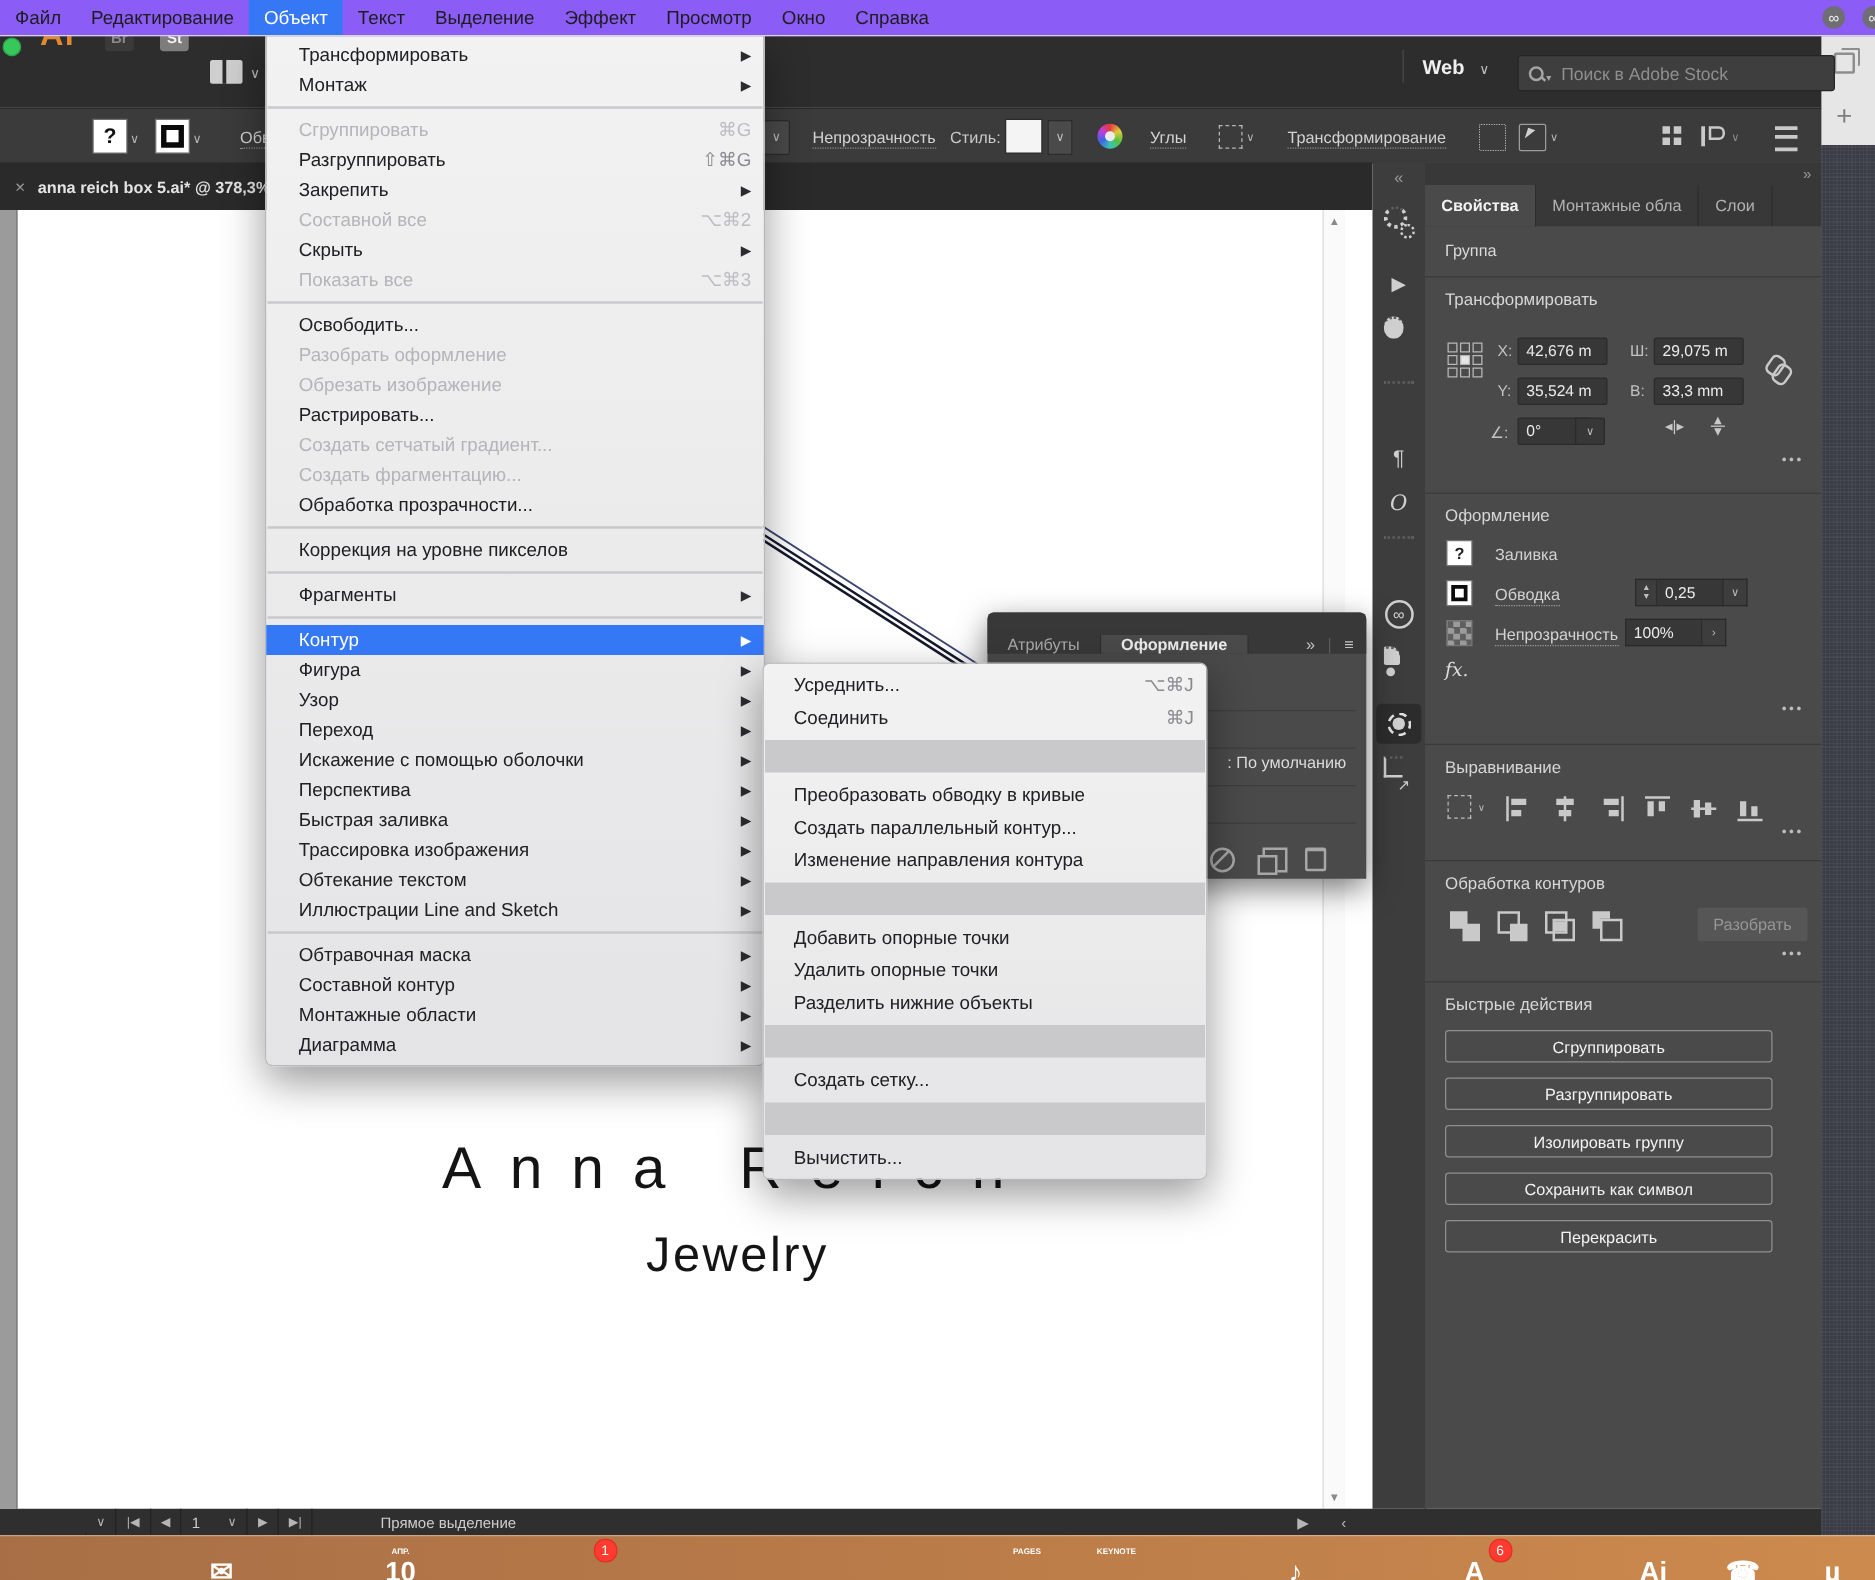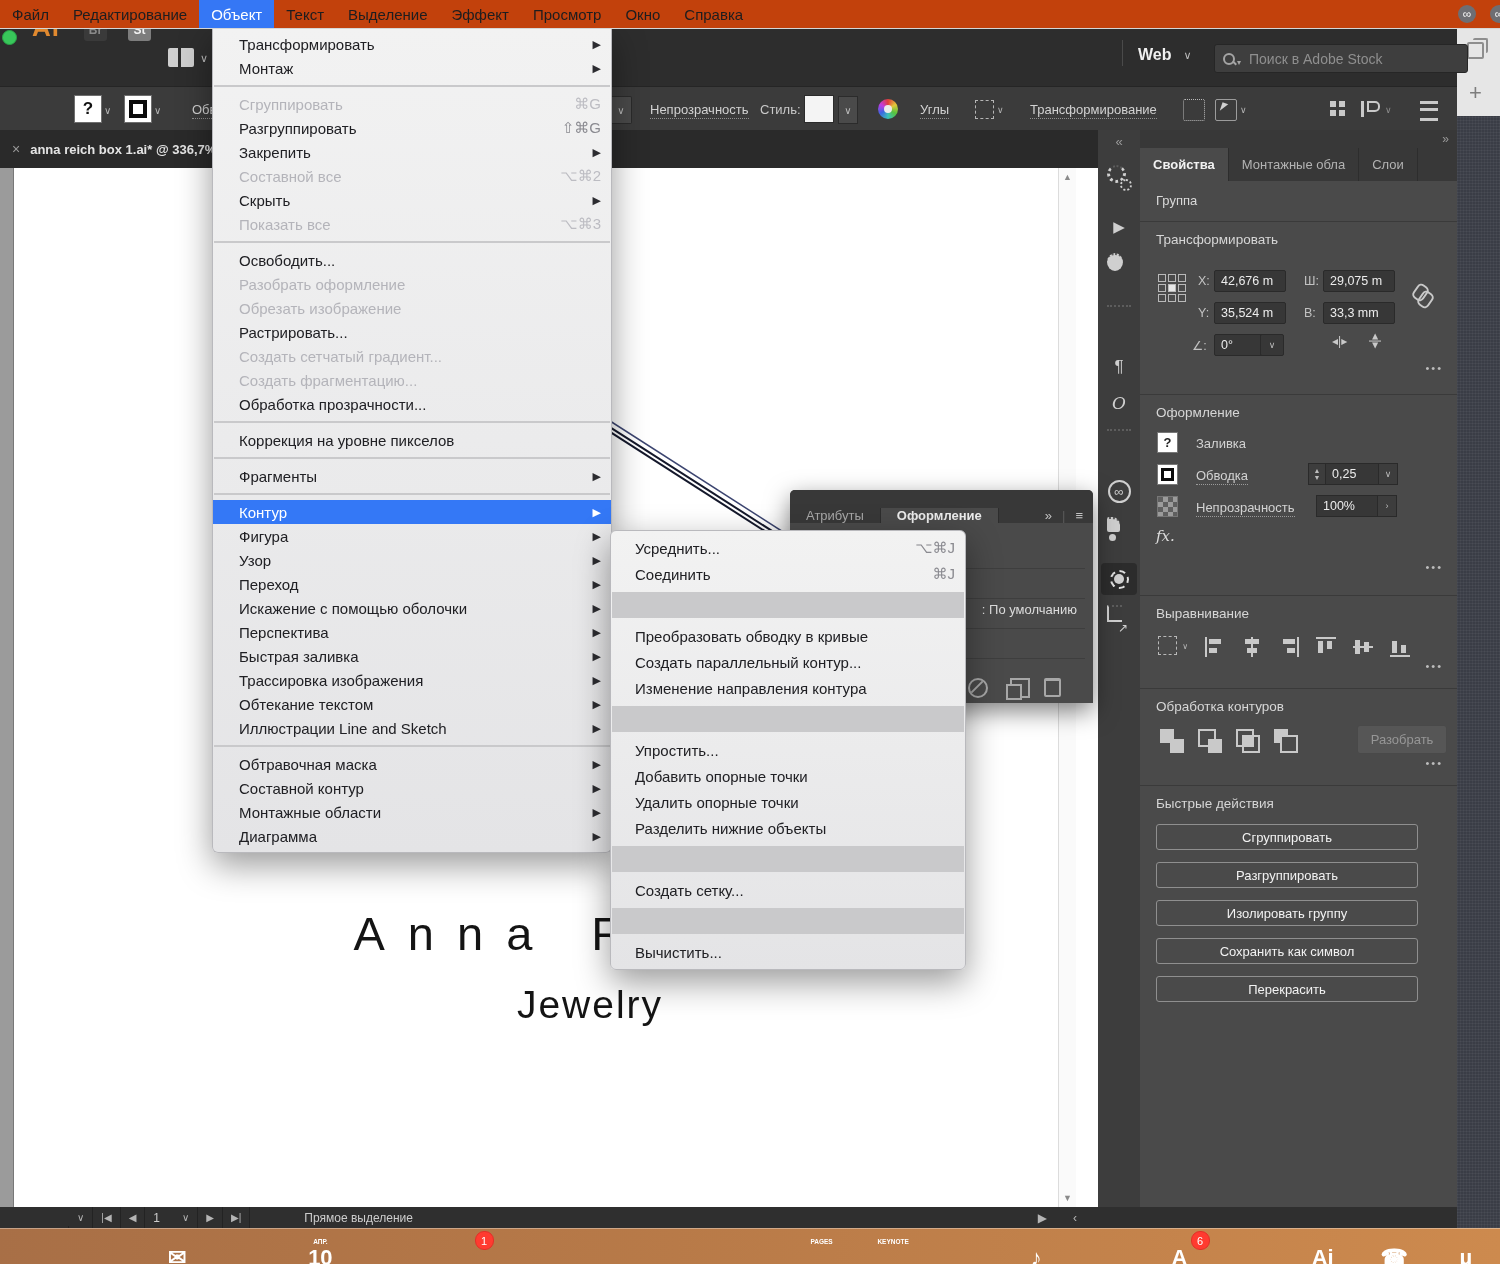--- a/index.html
+++ b/index.html
@@ -1,21 +1,21 @@
 <!DOCTYPE html>
 <html><head>
 <meta charset="utf-8">
 <style>
   html,body{margin:0;padding:0;background:#222;}
   #screen{position:relative;width:1500px;height:1264px;overflow:hidden;background:#fff;
     font-family:"Liberation Sans",sans-serif;-webkit-font-smoothing:antialiased;}
   .abs{position:absolute;}
 
   
-  #menubar{left:0;top:0;width:1500px;height:28px;background:#c2410c;display:flex;align-items:stretch;z-index:12;border-bottom:1px solid #d6d6d6;}
+  #menubar{left:0;top:0;width:1500px;height:28px;background:#8b5cf6;display:flex;align-items:stretch;z-index:12;border-bottom:1px solid #d6d6d6;}
   .mb-item{display:flex;align-items:center;padding:0 12px;font-size:15px;color:#1d1d1f;}
   .mb-item.active{background:#3577f5;color:#fff;}
   #menubar-right{margin-left:auto;display:flex;align-items:center;gap:14px;padding-right:0;}
   .mb-extra{width:18px;height:18px;border-radius:50%;background:#6e6e73;color:#f5f5f5;font-size:12px;
     display:flex;align-items:center;justify-content:center;}
   .mb-extra.cut{margin-right:-8px;}
 
   
   #appbar{left:0;top:28px;width:1457px;height:58px;background:#2d2d2d;z-index:2;}
   #traffic-green{left:2px;top:30px;width:13px;height:13px;border-radius:50%;background:#38c75a;border:1px solid #2aa348;}
@@ -341,21 +341,21 @@
         <i></i>
         <i></i>
       </div>
     <span id="bars-chev" class="abs">∨</span>
     <div id="list-ic" class="abs"></div>
   </div>
 
   <div id="tabbar" class="abs">
     <div id="doc-tab">
       <span id="tab-close">×</span>
-      <span>anna reich box 1.ai* @ 336,7%</span>
+      <span>anna reich box 5.ai* @ 378,3%</span>
     </div>
   </div>
 
   <div id="canvas" class="abs">
     <div id="pasteboard-strip" class="abs"></div>
     <svg id="chain-svg" class="abs" width="1076" height="1039">
       <line x1="592" y1="250" x2="798" y2="382" stroke="#14182b" stroke-width="6"></line>
       <line x1="592" y1="250" x2="798" y2="382" stroke="#ffffff" stroke-width="2"></line>
       <line x1="596" y1="244" x2="802" y2="376" stroke="#3c4570" stroke-width="1.5"></line>
     </svg>
@@ -484,21 +484,21 @@
       <span class="ap-label" style="top:41px;">Заливка</span>
       <div id="stroke-sw" class="swatch"></div>
       <span class="ap-label dotted" style="top:73px;">Обводка</span>
       <div class="stepper" style="left:168px;top:68px;">
         <span class="stp">▲<br>▼</span>
         <span class="stv">0,25</span>
         <span class="stc">∨</span>
       </div>
       <div id="opac-sw" class="swatch"></div>
       <span class="ap-label dotted" style="top:105px;">Непрозрачность</span>
-      <div class="stepper" style="left:176px;top:100px;">
+      <div class="stepper" style="left:160px;top:100px;">
         <span class="stv" style="border-left:1px solid #2a2a2a;min-width:48px;">100%</span>
         <span class="stc">›</span>
       </div>
       <span id="fx-label">fx.</span>
       <span class="more-dots" style="top:166px;">•••</span>
     </div>
 
     <div class="sec" id="sec-align">
       <span class="sec-title">Выравнивание</span>
       <div class="al" id="al-bbox"></div>
@@ -980,25 +980,20 @@
         <span class="mi-shortcut"></span>
 
       </div>
 
       <div class="mi separator">
         
         
         
       </div>
 
-      <div class="mi">
-        <span class="mi-label">Упростить...</span>
-        <span class="mi-shortcut"></span>
-
-      </div>
 
       <div class="mi">
         <span class="mi-label">Добавить опорные точки</span>
         <span class="mi-shortcut"></span>
 
       </div>
 
       <div class="mi">
         <span class="mi-label">Удалить опорные точки</span>
         <span class="mi-shortcut"></span>

